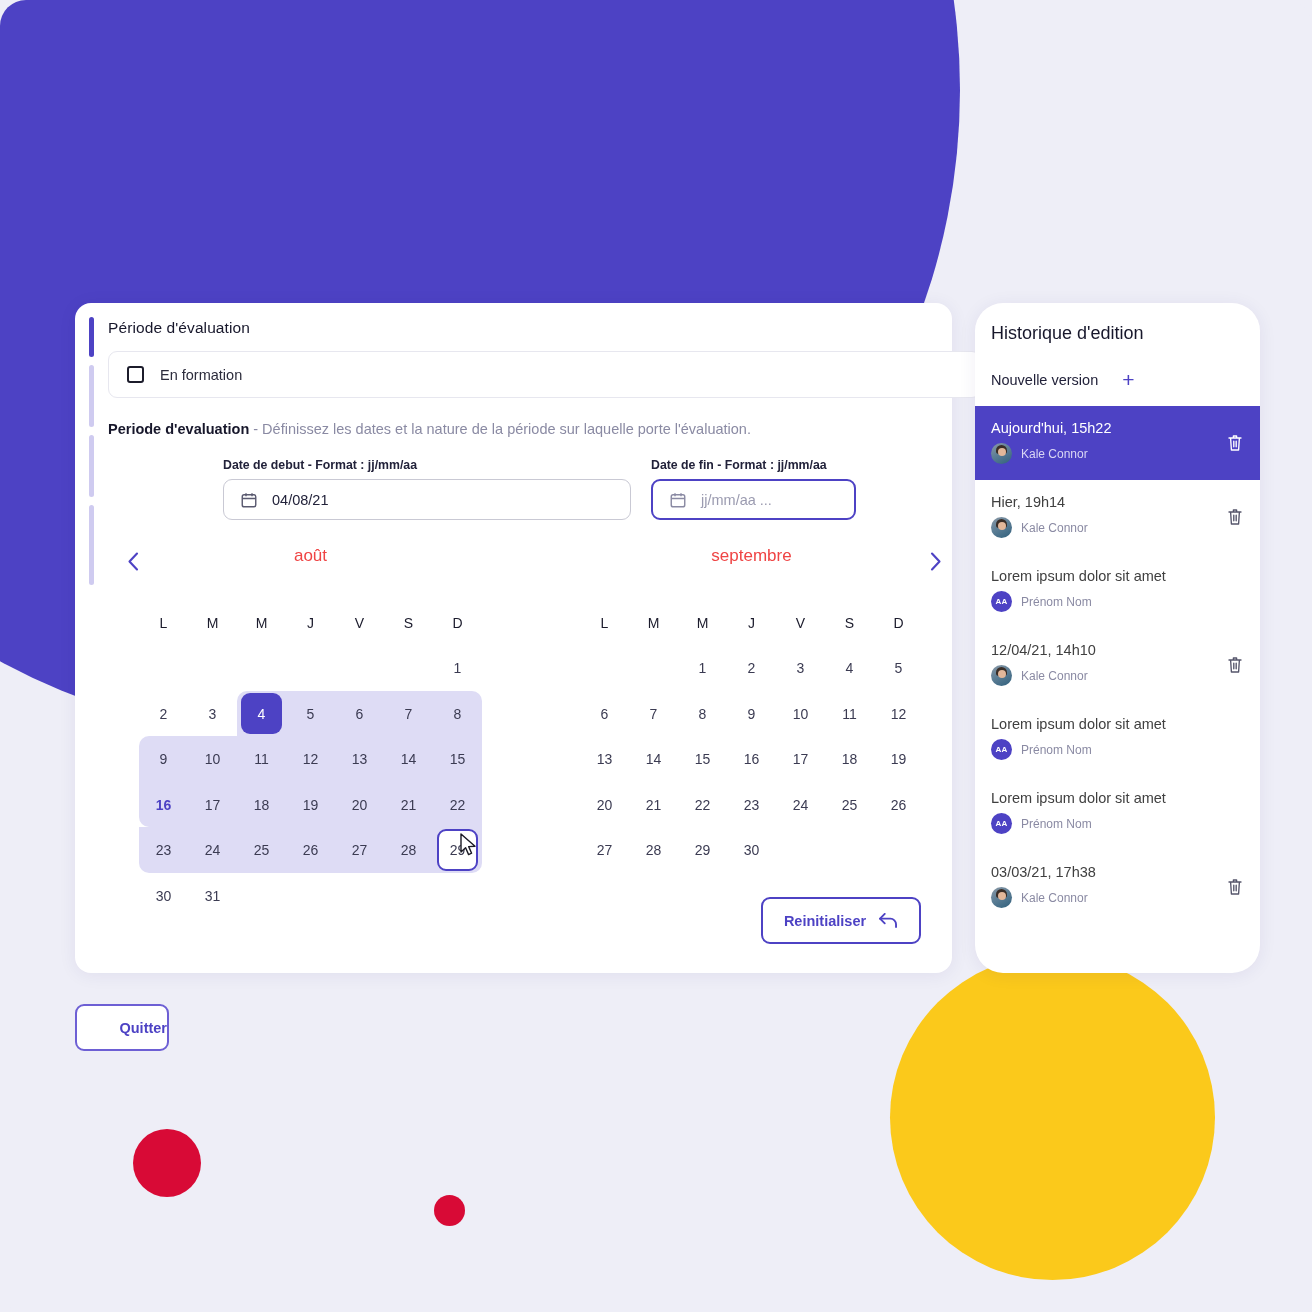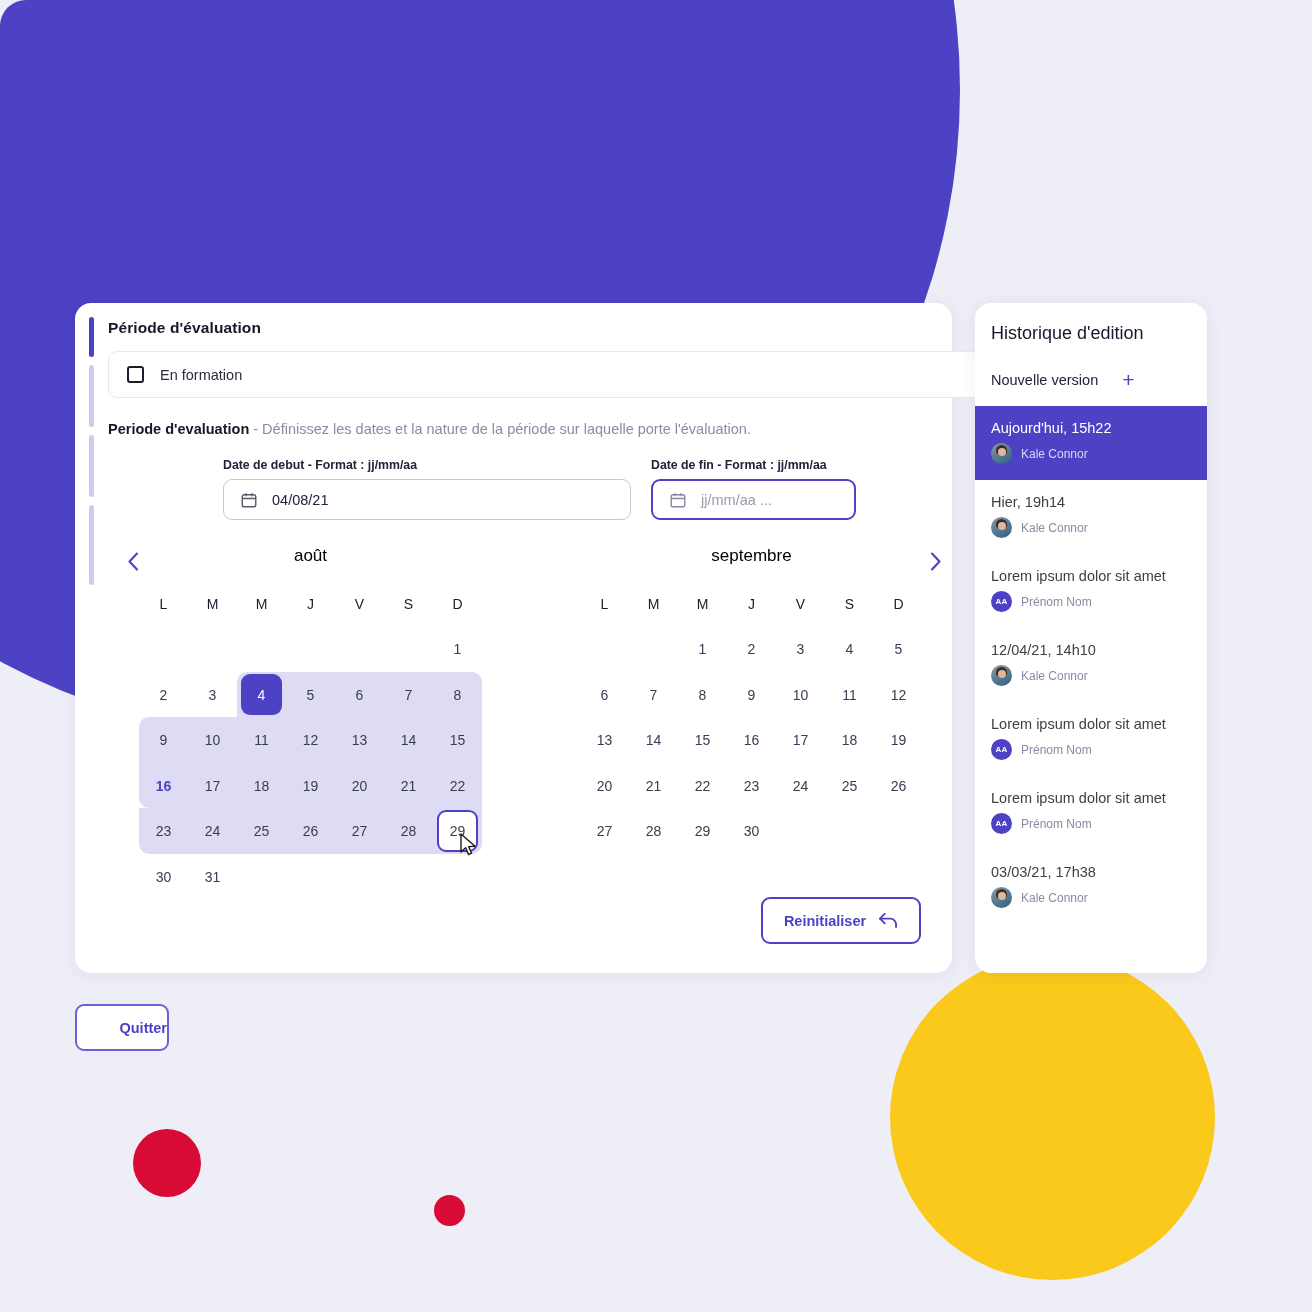--- a/index.html
+++ b/index.html
@@ -65,21 +65,20 @@
     background: #cfcbf0;
   }
   .accent-bar.active { background: #4d42c4; }
 
   .section-title {
     position: absolute;
     left: 33px; top: 16px;
     font-size: 15.5px;
     color: #17172b;
     letter-spacing: .1px;
-    font-weight: bold;
   }
 
   .chk-row { position: absolute; left: 33px; top: 48px; width: 873px; display: flex; gap: 24px; }
   .chk-box-wrap {
     flex: 1;
     height: 47px;
     border: 1px solid #e7e7ef;
     border-radius: 9px;
     display: flex;
     align-items: center;
@@ -124,23 +123,23 @@
   
   .cal-nav {
     position: absolute; width: 22px; height: 22px;
     display:flex; align-items:center; justify-content:center;
     cursor: pointer;
   }
   .cal-wrap { position: absolute; top: 243px; }
   .cal-title {
     text-align: center;
     font-size: 17px;
-    color: #000000;
+    color: #ef4444;
     font-weight: 400;
-    margin-bottom: 15px;
+    margin-bottom: 34px;
   }
   .cal-grid {
     display: grid;
     grid-template-columns: repeat(7, 49px);
     grid-auto-rows: 45.5px;
     position: relative;
   }
   .dow {
     display:flex; align-items:center; justify-content:center;
     font-size: 14px; color: #1b1b2c;
@@ -191,23 +190,23 @@
     font-size: 14.5px; font-weight: 700;
     display: flex; align-items: center; justify-content: flex-end;
     cursor: pointer;
     font-family: "Liberation Sans", sans-serif;
   }
 
   
   .hist-card {
     position: absolute;
     left: 975px; top: 303px;
-    width: 232px; height: 670px;
-    background: #fff;
-    border-radius: 16px;
+    width: 285px; height: 670px;
+    background: #fff;
+    border-radius: 28px;
     box-shadow: 0 2px 18px rgba(40,35,110,0.07);
     overflow: hidden;
   }
   .hist-title {
     position: absolute; left: 16px; top: 20px;
     font-size: 18px; color: #17172b;
   }
   .hist-new {
     position: absolute; left: 16px; top: 66px;
     display: flex; align-items: center; gap: 24px;

